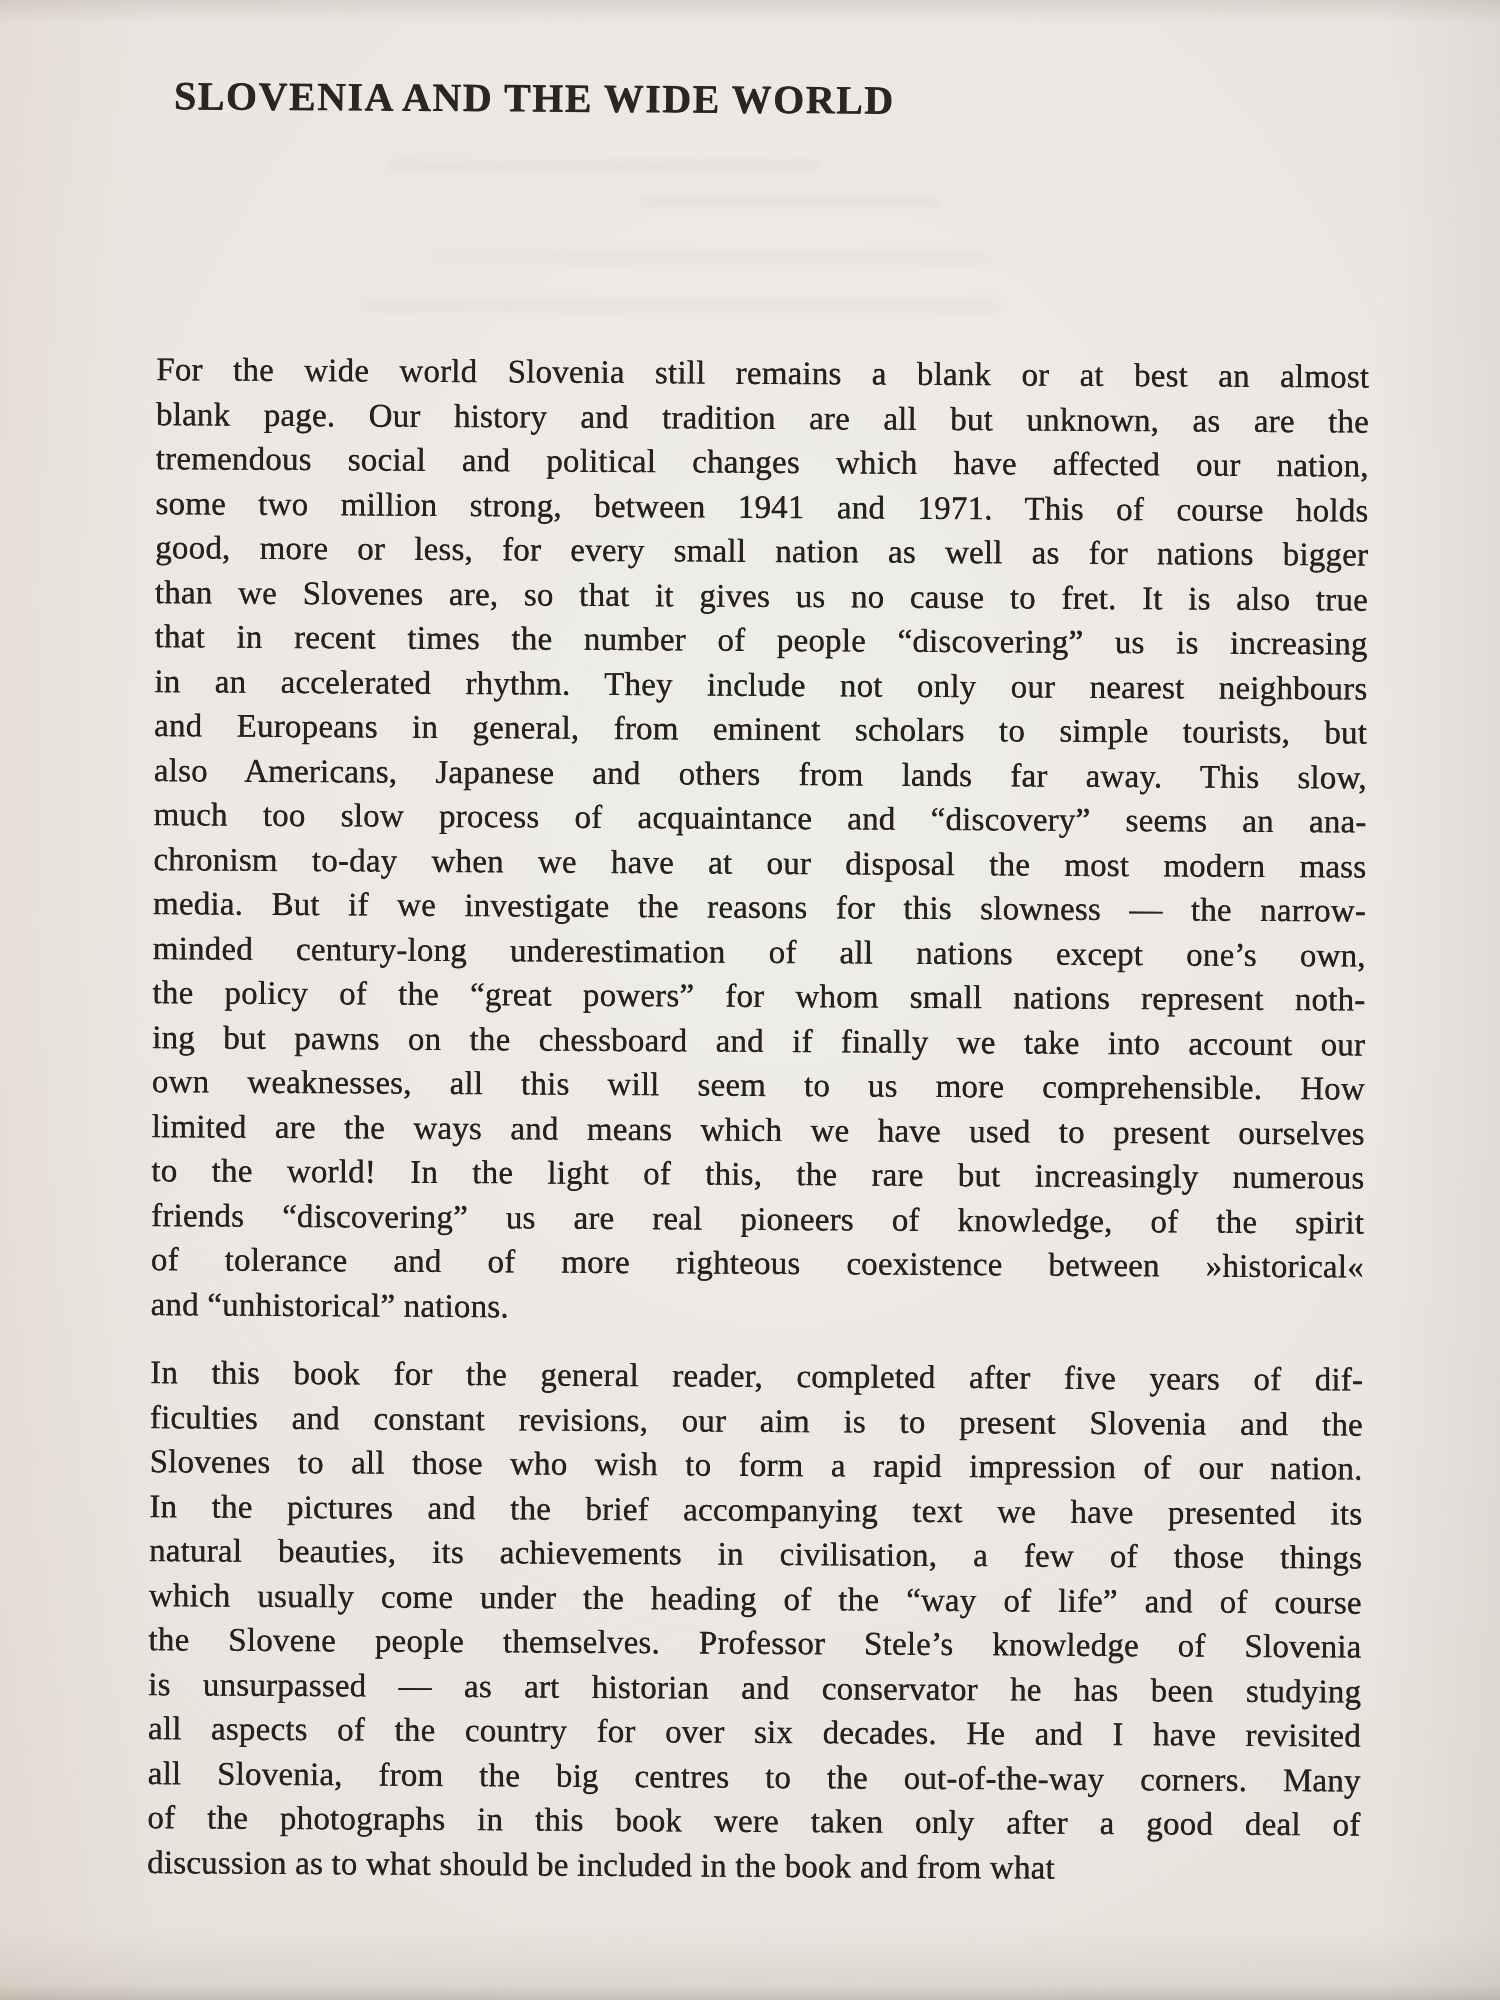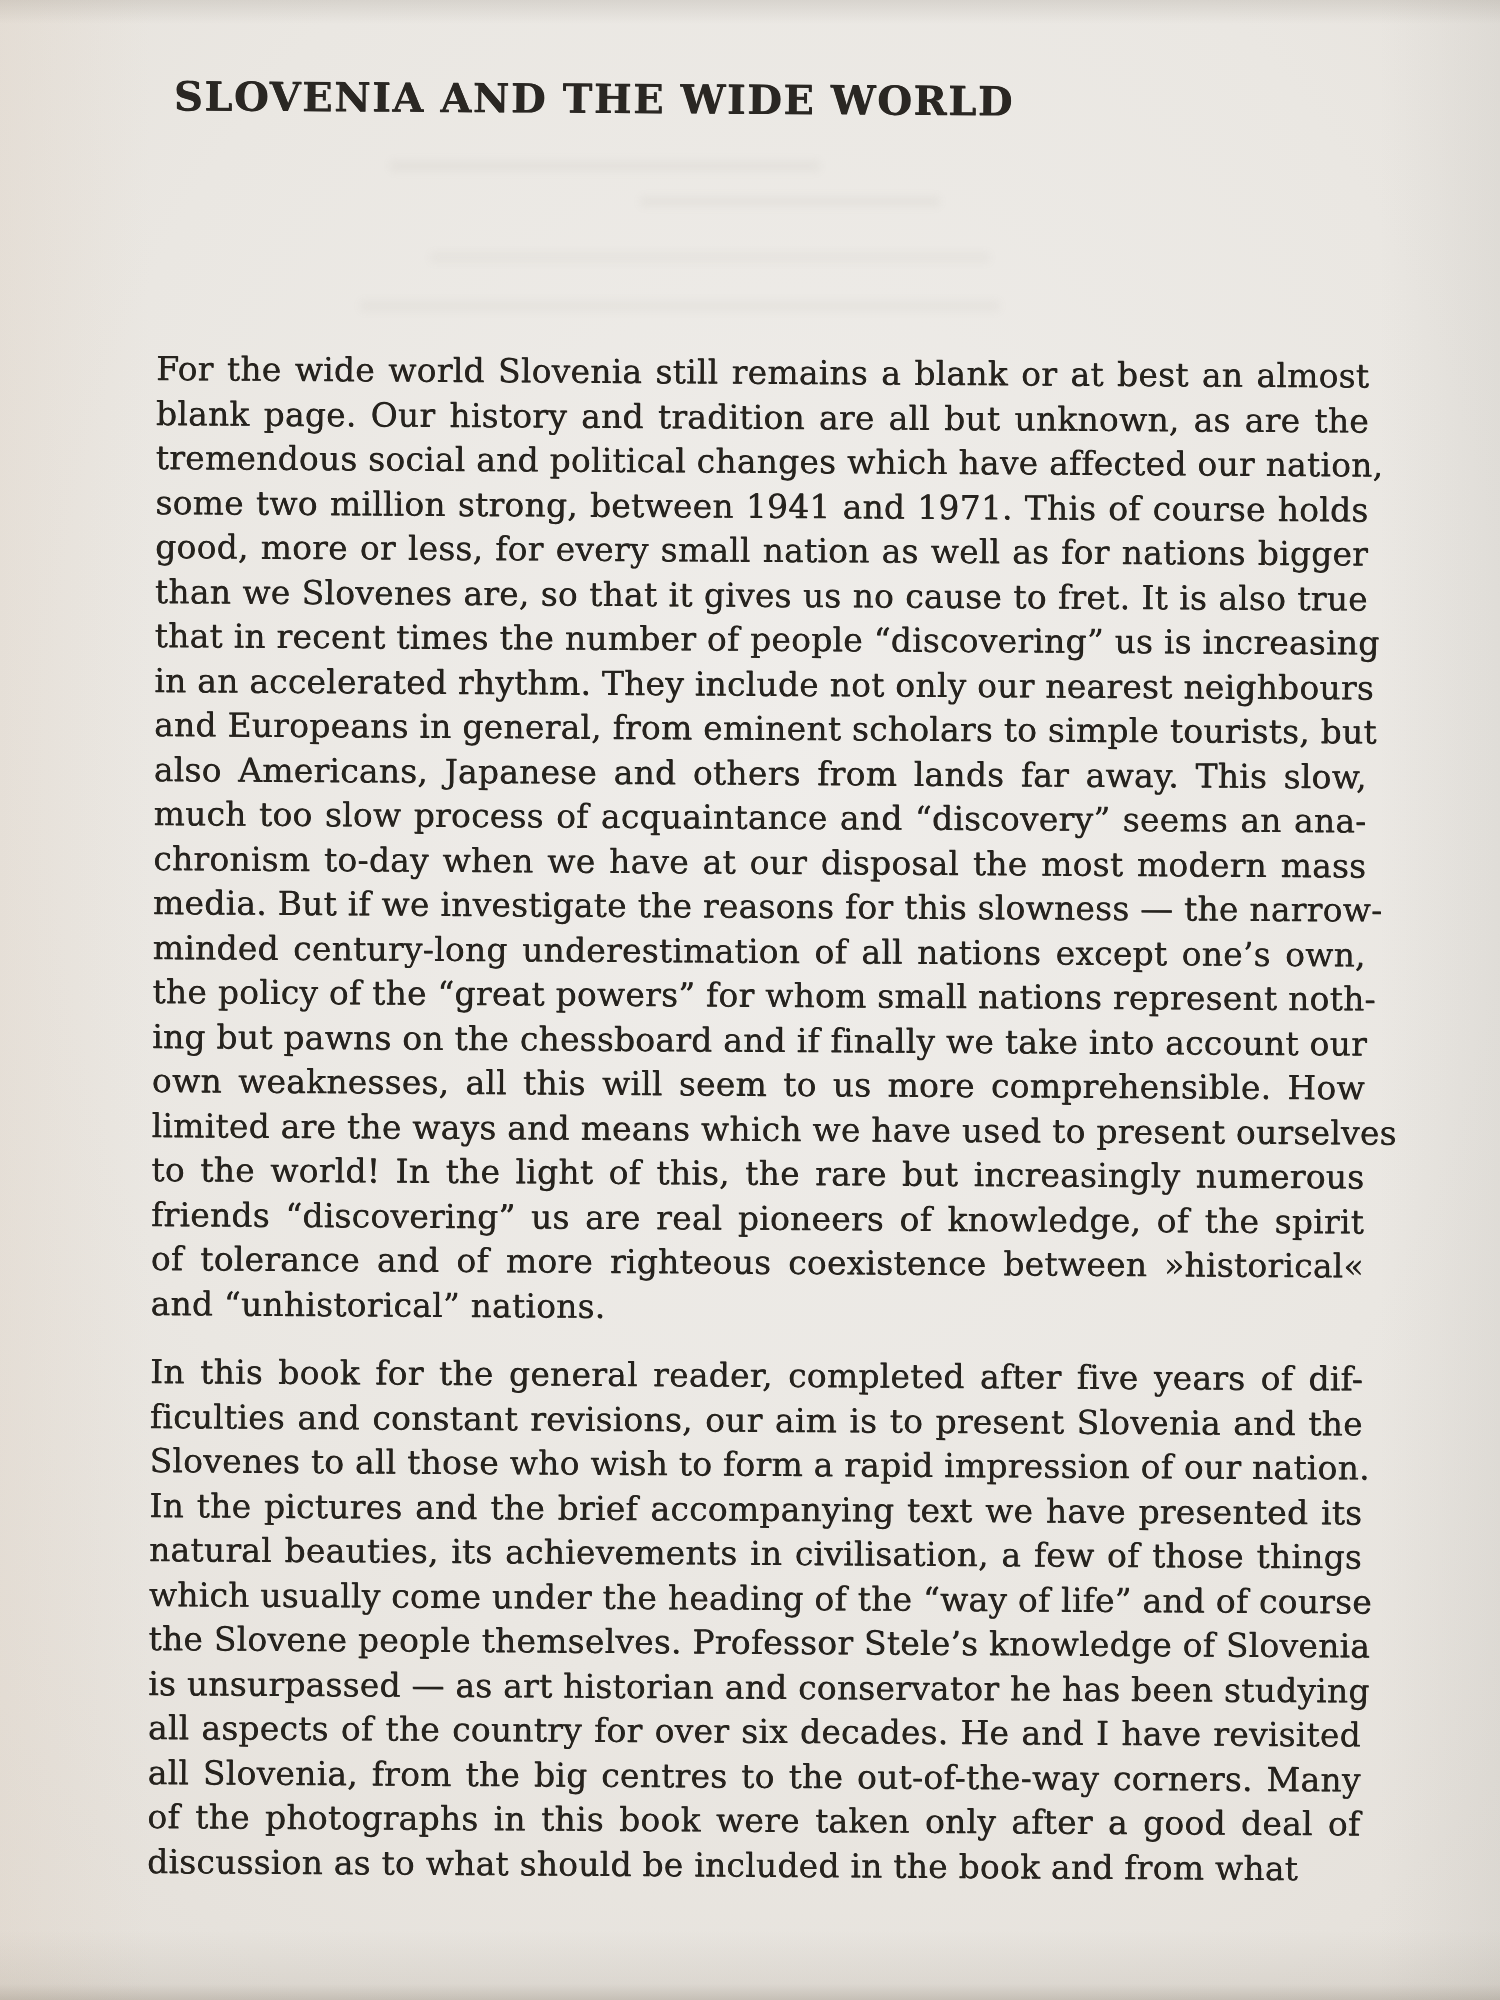--- a/index.html
+++ b/index.html
@@ -18,20 +18,21 @@
       linear-gradient(0deg, rgba(120,108,90,0.30) 0%, rgba(120,108,90,0.10) 0.8%, rgba(120,108,90,0) 3.5%),
       linear-gradient(90deg, rgba(216,198,180,0.22) 0%, rgba(216,198,180,0) 10%),
       linear-gradient(270deg, rgba(160,158,152,0.14) 0%, rgba(160,158,152,0) 8%),
       radial-gradient(ellipse 1400px 1800px at 52% 38%, #efedea 0%, #eae7e2 52%, #e2ddd6 100%);
     background-color: #e8e4df;
   }
 
   .page {
     position: absolute;
     inset: 0;
+    font-family: Liberation Serif, serif;
   }
 
   
   .ghost {
     position: absolute;
     border-radius: 3px;
     background: #8d887e;
     opacity: 0.07;
     filter: blur(4px);
     pointer-events: none;

